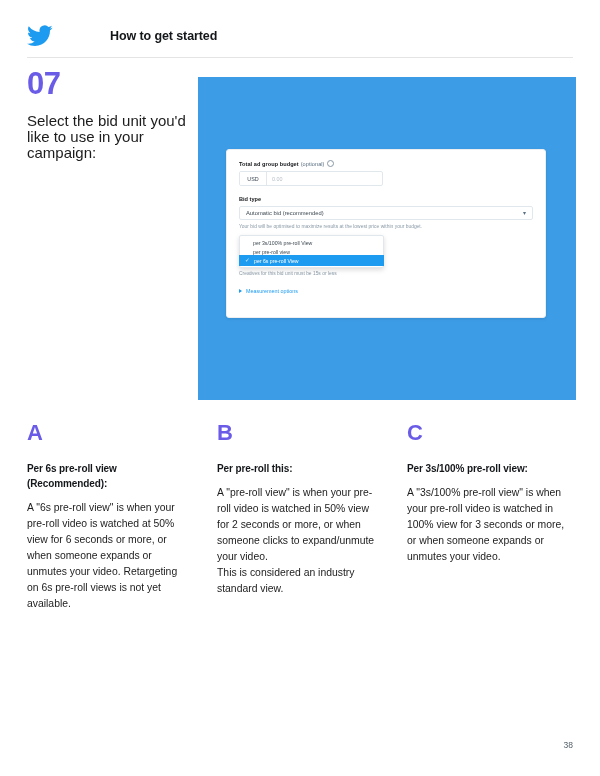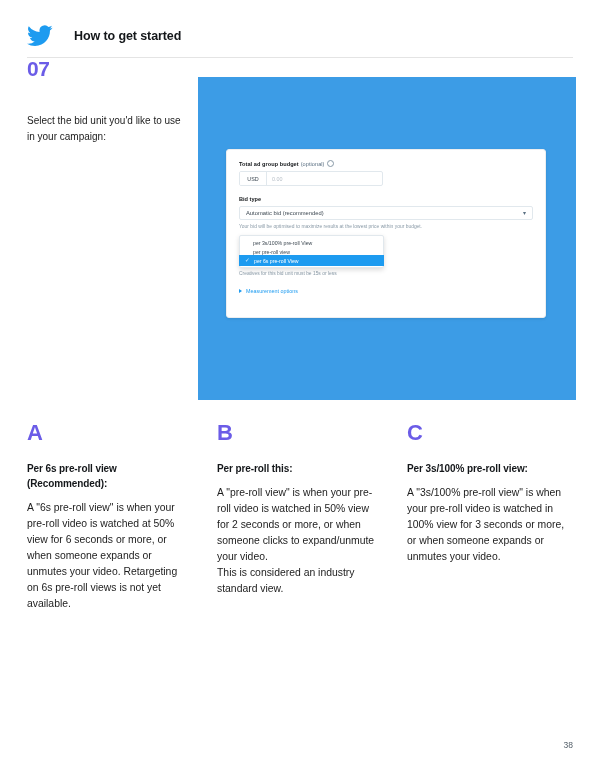--- a/index.html
+++ b/index.html
@@ -18,20 +18,21 @@
 
   
   .header {
     position: absolute;
     left: 27px;
     top: 20px;
     width: 546px;
     height: 32px;
     display: flex;
     align-items: center;
+    gap: 36px;
   }
   .twitter-logo {
     width: 26px;
     height: 22px;
     flex: none;
     display: block;
   }
   .header-title {
     margin-left: 21px;
     font-size: 12.5px;
@@ -45,33 +46,33 @@
     top: 57px;
     width: 546px;
     height: 1px;
     background: #e4e4e4;
   }
 
   
   .step-number {
     position: absolute;
     left: 27px;
-    top: 58px;
-    font-size: 21px;
+    top: 68px;
+    font-size: 31px;
     font-weight: bold;
     letter-spacing: -0.5px;
     color: #6b5ce7;
     line-height: 1;
   }
   .step-desc {
     position: absolute;
     left: 27px;
     top: 113px;
     width: 160px;
-    font-size: 10px;
+    font-size: 15px;
     line-height: 16px;
     color: #1c1c1c;
   }
 
   
   .blue-panel {
     position: absolute;
     left: 198px;
     top: 77px;
     width: 378px;

